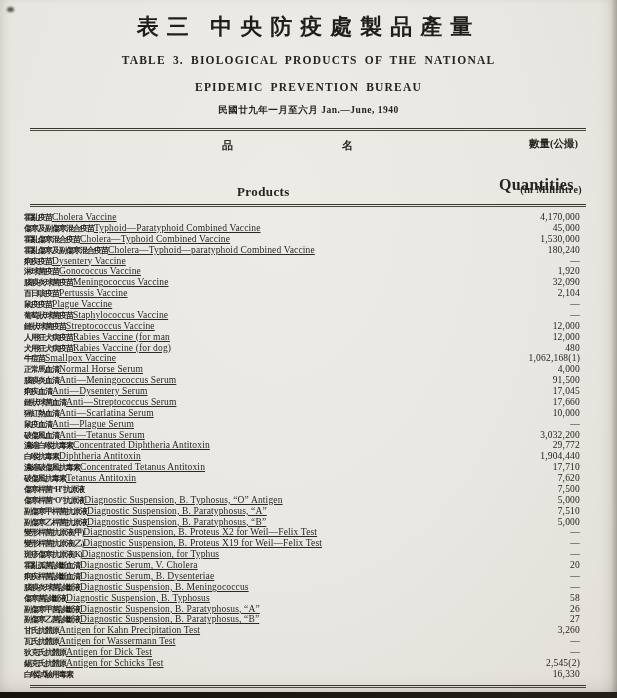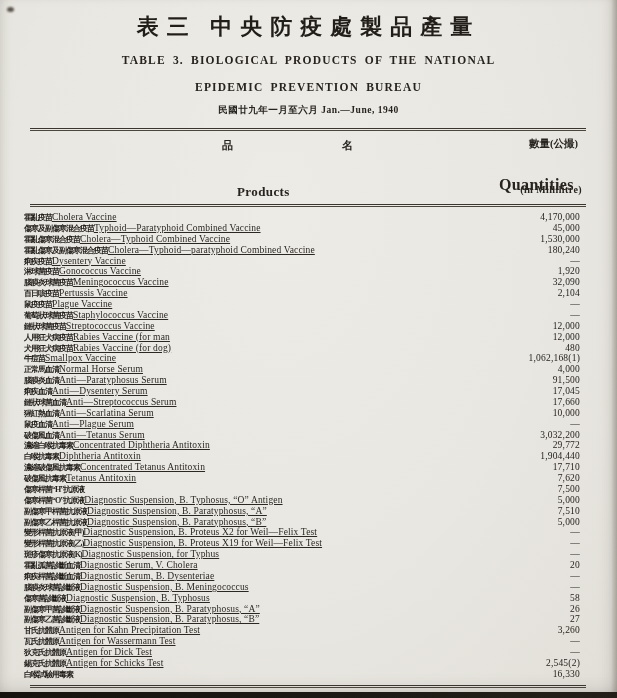--- a/index.html
+++ b/index.html
@@ -195,21 +195,21 @@
           <span class="en">Smallpox Vaccine</span>
           <span class="qty">1,062,168(1)</span>
         </div>
         <div class="trow">
           <span class="zh">正常馬血清</span>
           <span class="en">Normal Horse Serum</span>
           <span class="qty">4,000</span>
         </div>
         <div class="trow">
           <span class="zh">腦膜炎血清</span>
-          <span class="en">Anti—Paratyphosus Serum</span>
+          <span class="en">Anti—Meningococcus Serum</span>
           <span class="qty">91,500</span>
         </div>
         <div class="trow">
           <span class="zh">痢疾血清</span>
           <span class="en">Anti—Dysentery Serum</span>
           <span class="qty">17,045</span>
         </div>
         <div class="trow">
           <span class="zh">鏈狀球菌血清</span>
           <span class="en">Anti—Streptococcus Serum</span>

